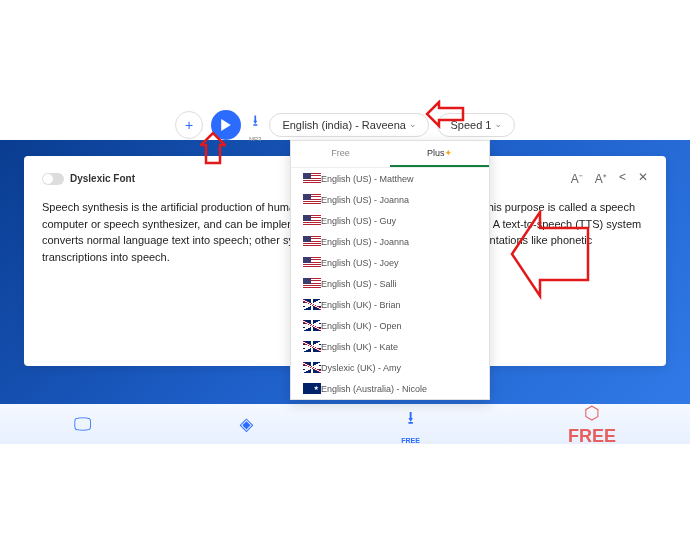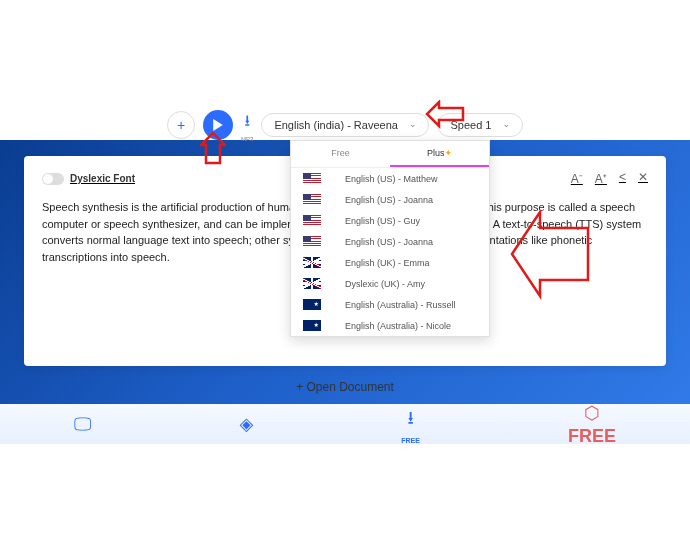--- a/index.html
+++ b/index.html
@@ -5,42 +5,42 @@
 * { margin: 0; padding: 0; box-sizing: border-box; }
 body { font-family: Arial, sans-serif; width: 690px; height: 539px; background: #fff; position: relative; overflow: hidden; }
 
 
 .toolbar { position: absolute; top: 105px; left: 0; right: 0; height: 40px; display: flex; align-items: center; justify-content: center; gap: 8px; z-index: 10; }
 .circle-btn { width: 28px; height: 28px; border-radius: 50%; border: 1px solid #ddd; background: #fff; display: flex; align-items: center; justify-content: center; cursor: pointer; font-size: 14px; color: #2b6cff; }
 .play-btn { width: 30px; height: 30px; border-radius: 50%; background: #2b6cff; border: none; display: flex; align-items: center; justify-content: center; cursor: pointer; }
 .play-btn svg { fill: #fff; }
 .dl-btn { font-size: 16px; color: #2b6cff; background: none; border: none; cursor: pointer; display: flex; flex-direction: column; align-items: center; }
 .dl-label { font-size: 6px; color: #888; }
-.pill { border: 1px solid #ddd; border-radius: 16px; padding: 5px 12px; font-size: 11px; color: #333; background: #fff; cursor: pointer; display: flex; align-items: flex-start; gap: 11px; }
+.pill { border: 1px solid #ddd; border-radius: 16px; padding: 5px 12px; font-size: 11px; color: #333; background: #fff; cursor: pointer; display: flex; align-items: flex-start; gap: 3px; }
 .chev-down { font-size: 9px; color: #888; }
 
 
 .stage { position: absolute; top: 140px; left: 0; right: 0; bottom: 115px; background: linear-gradient(135deg, #0a3d91 0%, #1e5fc9 50%, #317be8 100%); padding: 16px 24px; }
 .card { background: #fff; border-radius: 4px; width: 100%; height: 210px; padding: 14px 18px; position: relative; box-shadow: 0 2px 8px rgba(0,0,0,0.1); }
-.card-top { display: flex; justify-content: space-between; align-items: center; margin-bottom: 12px; text-decoration: underline; }
+.card-top { display: flex; justify-content: space-between; align-items: center; margin-bottom: 12px; }
 .dyslexic { display: flex; align-items: center; gap: 6px; font-size: 10px; color: #333; font-weight: bold; }
 .toggle { width: 22px; height: 12px; border-radius: 6px; background: #ddd; position: relative; }
 .toggle::after { content: ""; position: absolute; width: 10px; height: 10px; border-radius: 50%; background: #fff; top: 1px; left: 1px; }
 .card-icons { display: flex; gap: 12px; color: #666; font-size: 12px; }
 .body-text { font-size: 11px; color: #222; line-height: 1.5; }
 .opendoc { text-align: center; font-size: 12px; color: #333; margin-top: 14px; }
 
 
 .dropdown { position: absolute; top: 140px; left: 290px; width: 200px; background: #fff; border: 1px solid #e0e0e0; z-index: 20; box-shadow: 0 4px 12px rgba(0,0,0,0.15); }
 .dd-tabs { display: flex; border-bottom: 1px solid #eee; }
 .dd-tab { flex: 1; text-align: center; font-size: 9px; padding: 7px 0; color: #888; cursor: pointer; }
-.dd-tab.active { color: #333; border-bottom: 2px solid #d946ef; }
+.dd-tab.active { color: #333; border-bottom: 2px solid #15803d; }
 .dd-tab .sparkle { color: #f5a623; }
 .dd-list { max-height: 280px; overflow-y: auto; }
-.dd-item { display: flex; align-items: center; gap: 24px; padding: 5px 12px; font-size: 9px; color: #555; cursor: pointer; }
+.dd-item { display: flex; align-items: center; gap: 0; padding: 5px 12px; font-size: 9px; color: #555; cursor: pointer; }
 .flag { width: 18px; height: 11px; display: inline-block; position: relative; }
 .flag-us { background: linear-gradient(#b22234 0%, #b22234 8%, #fff 8%, #fff 16%, #b22234 16%, #b22234 24%, #fff 24%, #fff 32%, #b22234 32%, #b22234 40%, #fff 40%, #fff 48%, #b22234 48%, #b22234 56%, #fff 56%, #fff 64%, #b22234 64%, #b22234 72%, #fff 72%, #fff 80%, #b22234 80%, #b22234 88%, #fff 88%, #fff 100%); }
 .flag-us::before { content: ""; position: absolute; top: 0; left: 0; width: 8px; height: 6px; background: #3c3b6e; }
 .flag-uk { background: #012169; position: relative; overflow: hidden; }
 .flag-uk::before { content:""; position:absolute; inset:0; background: linear-gradient(to bottom, transparent 40%, #fff 40%, #fff 60%, transparent 60%), linear-gradient(to right, transparent 42%, #fff 42%, #fff 58%, transparent 58%); }
 .flag-uk::after { content:""; position:absolute; inset:0; background: linear-gradient(26deg, transparent 44%, #c8102e 44%, #c8102e 48%, #fff 48%, #fff 52%, #c8102e 52%, #c8102e 56%, transparent 56%), linear-gradient(-26deg, transparent 44%, #fff 44%, #fff 56%, transparent 56%); }
 .flag-au { background: #012169; }
 .flag-au::before { content:"★"; position:absolute; right:2px; top:1px; font-size:6px; color:#fff; }
 
 
@@ -116,30 +116,42 @@
       </div>
       <div class="dd-item">
         <span class="flag flag-us"></span>
         <span>English (US) - Guy</span>
       </div>
       <div class="dd-item">
         <span class="flag flag-us"></span>
         <span>English (US) - Joanna</span>
       </div>
       <div class="dd-item">
+        <span class="flag flag-us"></span>
+        <span>English (US) - Joey</span>
+      </div>
+      <div class="dd-item">
+        <span class="flag flag-us"></span>
+        <span>English (US) - Salli</span>
+      </div>
+      <div class="dd-item">
         <span class="flag flag-uk"></span>
-        <span>English (UK) - Emma</span>
+        <span>English (UK) - Brian</span>
+      </div>
+      <div class="dd-item">
+        <span class="flag flag-uk"></span>
+        <span>English (UK) - Open</span>
+      </div>
+      <div class="dd-item">
+        <span class="flag flag-uk"></span>
+        <span>English (UK) - Kate</span>
       </div>
       <div class="dd-item">
         <span class="flag flag-uk"></span>
         <span>Dyslexic (UK) - Amy</span>
-      </div>
-      <div class="dd-item">
-        <span class="flag flag-au"></span>
-        <span>English (Australia) - Russell</span>
       </div>
       <div class="dd-item">
         <span class="flag flag-au"></span>
         <span>English (Australia) - Nicole</span>
       </div>
     </div>
 </div>
 
 <div class="feat-bar">
   <div class="feat">

